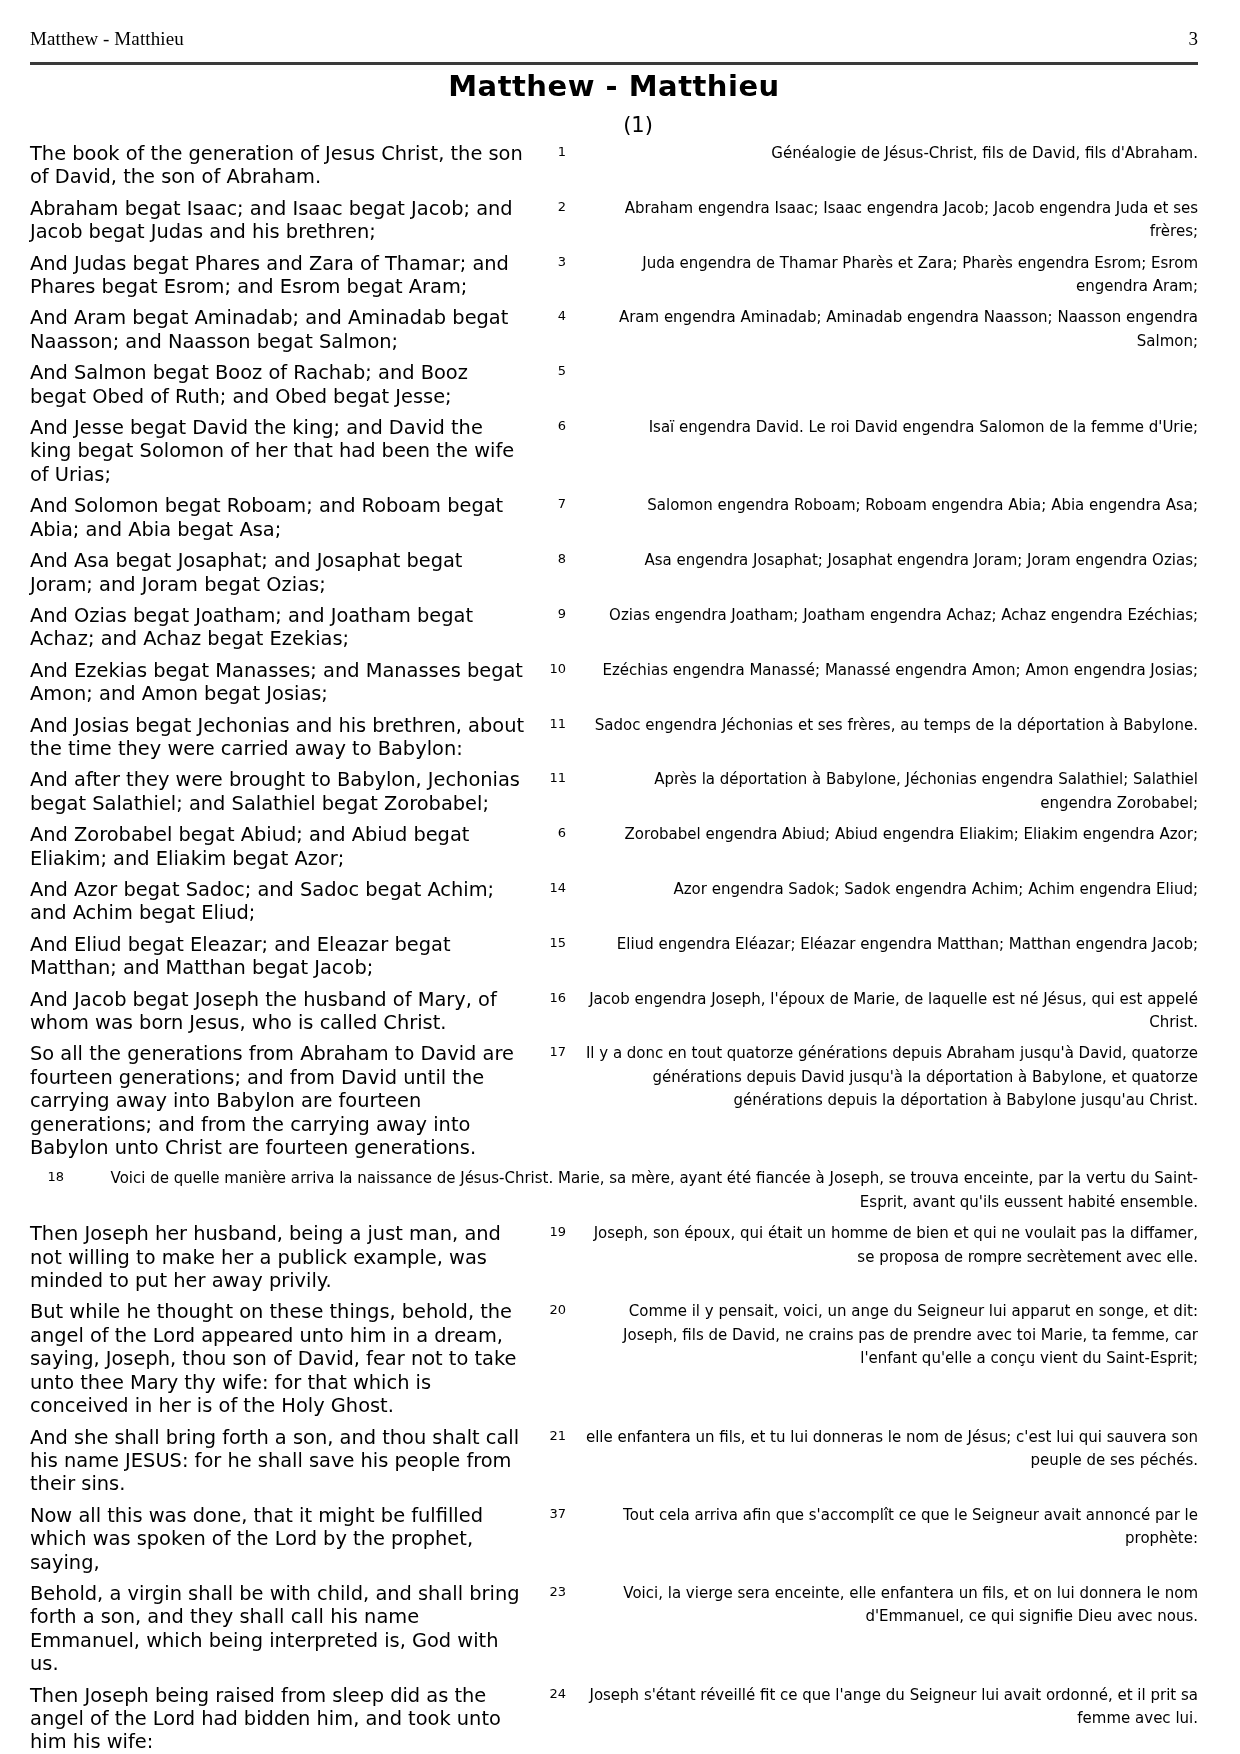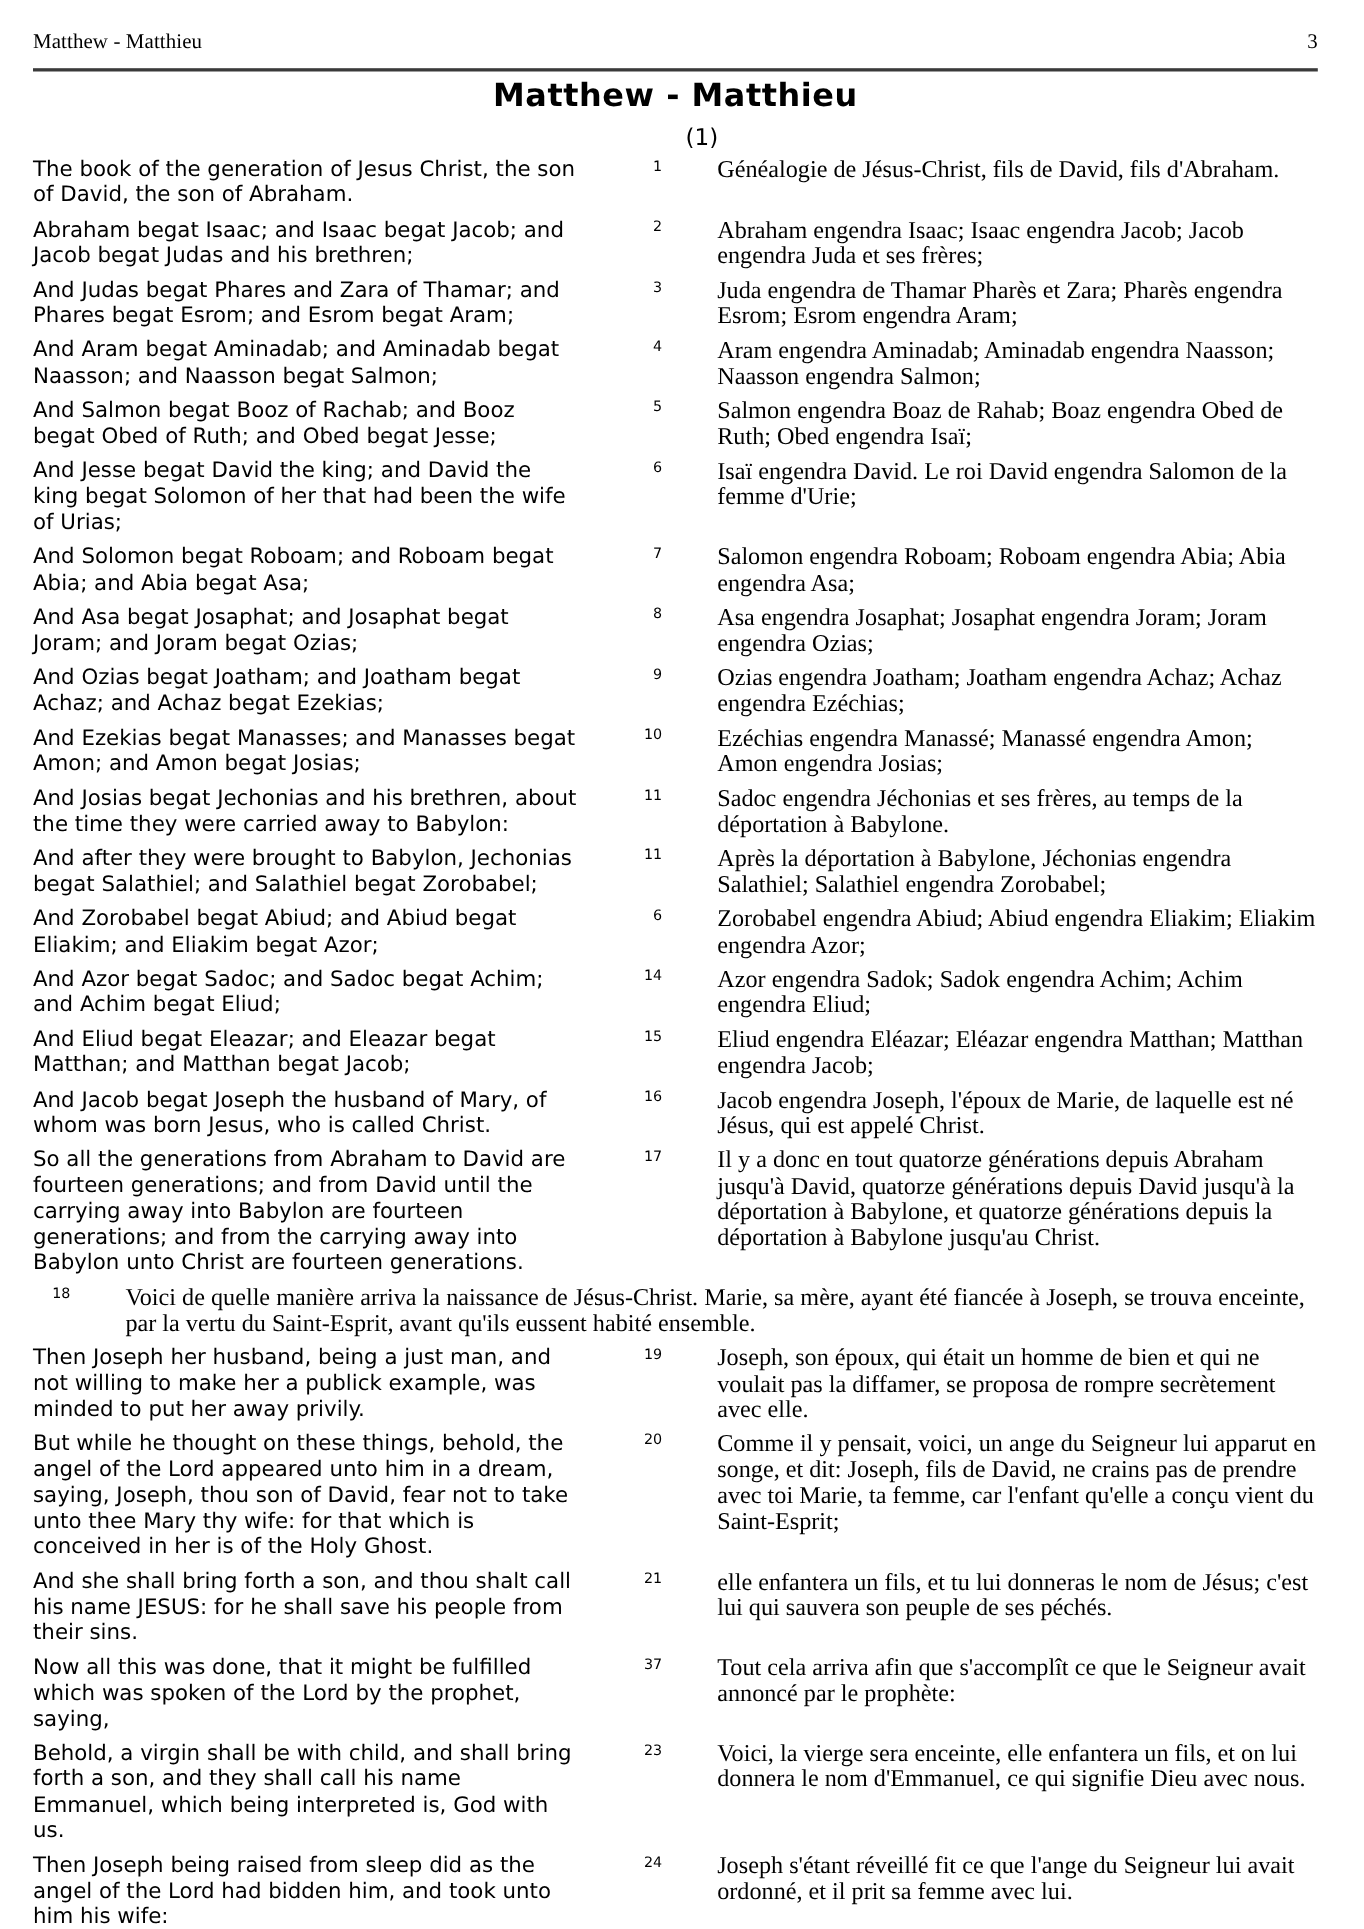--- a/index.html
+++ b/index.html
@@ -76,21 +76,20 @@
     font-size: 21px;
     line-height: 26px;
     margin: 0 0 4px 0;
     padding-left: 36px;
   }
 
   .verse-row {
     display: flex;
     align-items: flex-start;
     margin: 0 12px 8px 0;
-    gap: 36px;
   }
   .verse-row:last-child { margin-bottom: 0; }
 
   .col-en {
     width: 502px;
     flex: 0 0 502px;
     font-size: 19.4px;
     line-height: 23.4px;
     text-align: left;
     padding-right: 6px;
@@ -103,25 +102,24 @@
     font-size: 13px;
     line-height: 13px;
     padding-top: 3px;
     padding-right: 0;
     box-sizing: border-box;
     letter-spacing: 0;
   }
   .col-fr {
     flex: 1 1 auto;
     padding-left: 14px;
-    font-size: 22px;
+    font-size: 15px;
     line-height: 23.4px;
-    text-align: left;
-    box-sizing: border-box;
-    font-family: Liberation Serif, serif;
+    text-align: right;
+    box-sizing: border-box;
   }
 </style>
 </head>
 <body>
 
 <div class="page">
 
   <div class="runhead">
     <span class="rh-left">Matthew - Matthieu</span>
     <span class="rh-right">3</span>
@@ -151,21 +149,20 @@
       <div class="col-fr">Juda engendra de Thamar Pharès et Zara; Pharès engendra Esrom; Esrom engendra Aram;</div>
     </div>
     <div class="verse-row">
       <div class="col-en">And Aram begat Aminadab; and Aminadab begat Naasson; and Naasson begat Salmon;</div>
       <div class="vnum">4</div>
       <div class="col-fr">Aram engendra Aminadab; Aminadab engendra Naasson; Naasson engendra Salmon;</div>
     </div>
     <div class="verse-row">
       <div class="col-en">And Salmon begat Booz of Rachab; and Booz begat Obed of Ruth; and Obed begat Jesse;</div>
       <div class="vnum">5</div>
-      <div class="col-fr">Salmon engendra Boaz de Rahab; Boaz engendra Obed de Ruth; Obed engendra Isaï;</div>
     </div>
     <div class="verse-row">
       <div class="col-en">And Jesse begat David the king; and David the king begat Solomon of her that had been the wife of Urias;</div>
       <div class="vnum">6</div>
       <div class="col-fr">Isaï engendra David. Le roi David engendra Salomon de la femme d'Urie;</div>
     </div>
     <div class="verse-row">
       <div class="col-en">And Solomon begat Roboam; and Roboam begat Abia; and Abia begat Asa;</div>
       <div class="vnum">7</div>
       <div class="col-fr">Salomon engendra Roboam; Roboam engendra Abia; Abia engendra Asa;</div>

